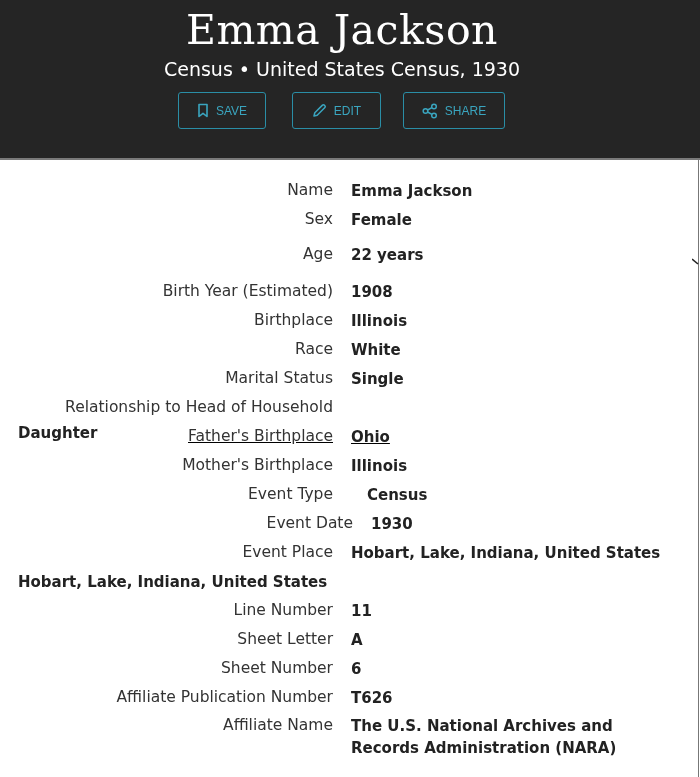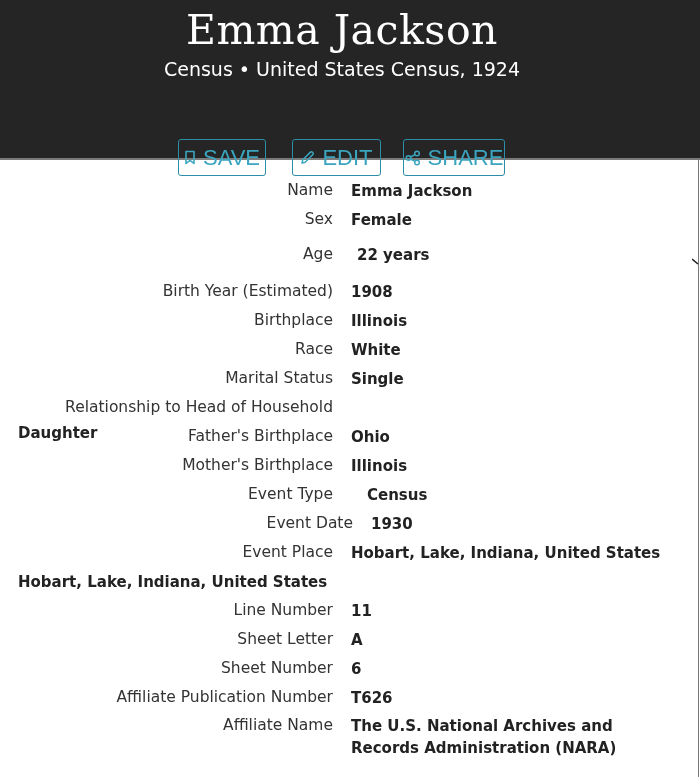--- a/index.html
+++ b/index.html
@@ -17,21 +17,21 @@
       letter-spacing: 0.5px; line-height: 52px;
     }
     .subtitle {
       position: absolute; left: 0; width: 684px; top: 56px; text-align: center;
       color: #ffffff; font-size: 19px; line-height: 26px;
     }
     .btn {
       position: absolute; top: 92px; height: 37px; box-sizing: border-box;
       border: 1px solid #2a8ea6; border-radius: 3px; color: #3aa5bf;
       display: flex; align-items: center; justify-content: center; gap: 7px;
-      font-size: 22px; background: transparent; cursor: pointer; margin-top: 47px;
+      font-size: 12px; background: transparent; cursor: pointer;
     }
     .btn svg { display: block; }
     .rows {
       position: absolute; left: 0; top: 178px; width: 700px;
     }
     .row { display: flex; align-items: flex-start; }
     .label {
       width: 333px; text-align: right; color: #333333; font-size: 15.5px;
       line-height: 25px; box-sizing: border-box;
     }
@@ -44,21 +44,21 @@
     }
     .chev {
       position: absolute; right: 0; top: 252px;
     }
   </style>
 </head>
 <body>
 
 <div class="header">
   <div class="title">Emma Jackson</div>
-  <div class="subtitle">Census • United States Census, 1924</div>
+  <div class="subtitle">Census • United States Census, 1930</div>
 
   <button class="btn" style="left:178px; width:88px;">
     <span>
       <svg width="12" height="15" viewBox="0 0 12 15">
           <path d="M2 1.5h8v12l-4-3.2-4 3.2z" fill="none" stroke="#3aa5bf" stroke-width="1.6" stroke-linejoin="round"></path>
         </svg>
     </span>
     <span>SAVE</span>
   </button>
 
@@ -86,21 +86,21 @@
 
 <div class="rows">
   <div class="row" style="height:29px;">
       <div class="label">Name</div>
       <div class="value">Emma Jackson</div>
     </div>
   <div class="row" style="height:35px;">
       <div class="label">Sex</div>
       <div class="value">Female</div>
     </div>
-  <div class="row" style="height:37px;gap:6px;">
+  <div class="row" style="height:37px;">
       <div class="label">Age</div>
       <div class="value">22 years</div>
     </div>
   <div class="row" style="height:29px;">
       <div class="label">Birth Year (Estimated)</div>
       <div class="value">1908</div>
     </div>
   <div class="row" style="height:29px;">
       <div class="label">Birthplace</div>
       <div class="value">Illinois</div>
@@ -110,21 +110,21 @@
       <div class="value">White</div>
     </div>
   <div class="row" style="height:29px;">
       <div class="label">Marital Status</div>
       <div class="value">Single</div>
     </div>
   <div class="row" style="height:29px;flex-direction:column;">
       <div class="label">Relationship to Head of Household</div>
       <div class="value">Daughter</div>
     </div>
-  <div class="row" style="height:29px;">
+  <div class="row" style="height:29px;text-decoration:underline;">
       <div class="label">Father's Birthplace</div>
       <div class="value">Ohio</div>
     </div>
   <div class="row" style="height:29px;">
       <div class="label">Mother's Birthplace</div>
       <div class="value">Illinois</div>
     </div>
   <div class="row" style="height:29px;gap:16px;">
       <div class="label">Event Type</div>
       <div class="value">Census</div>

